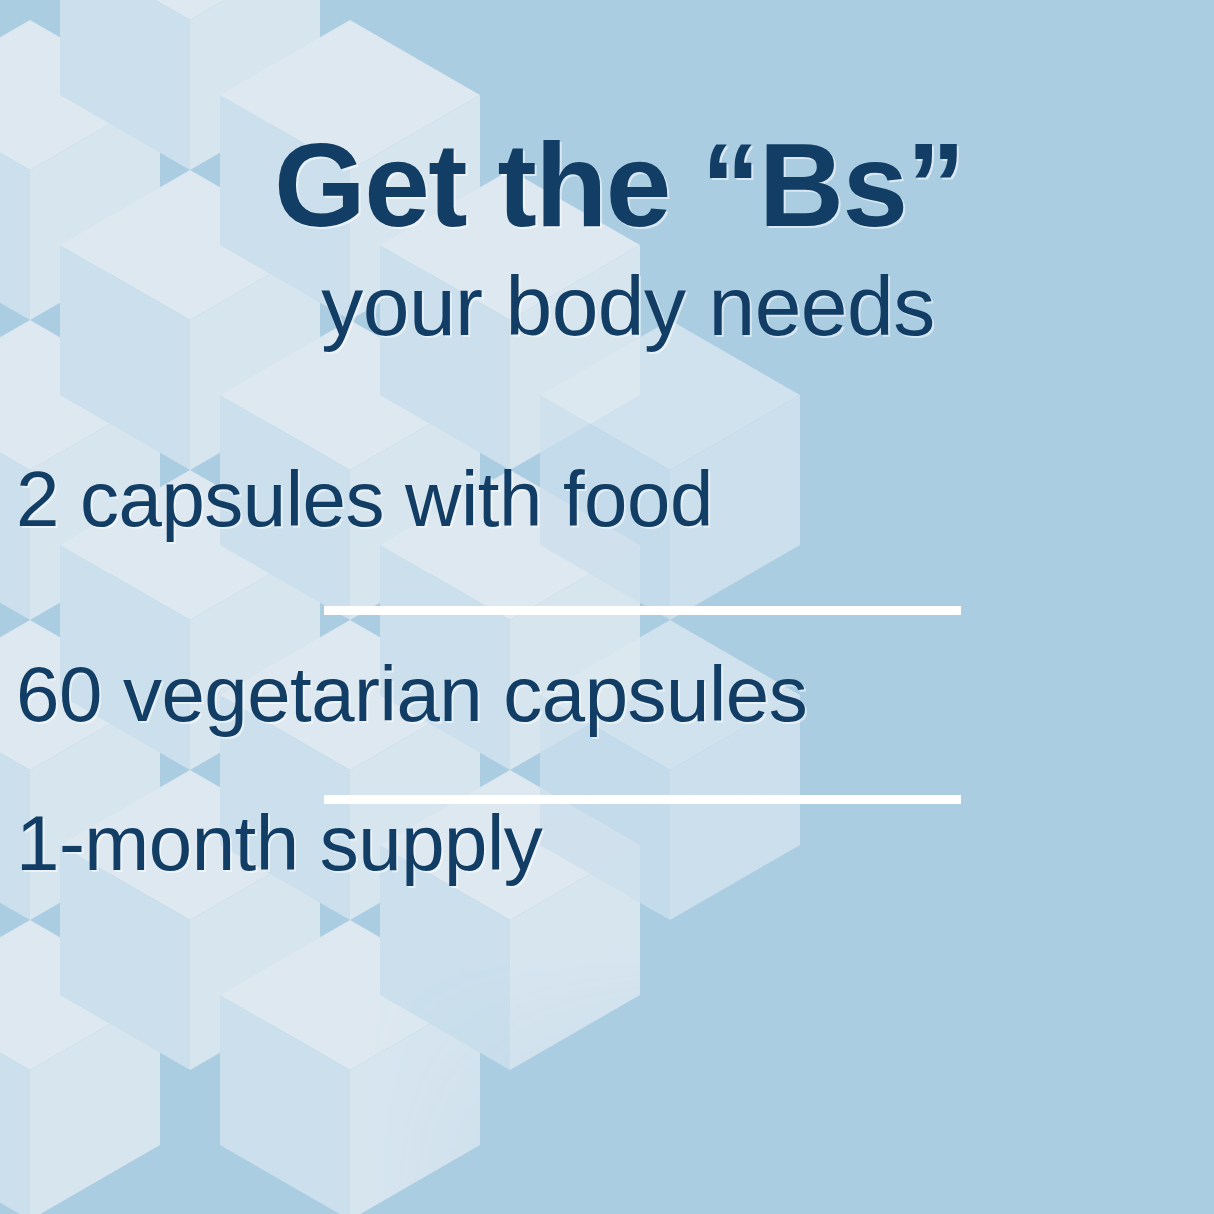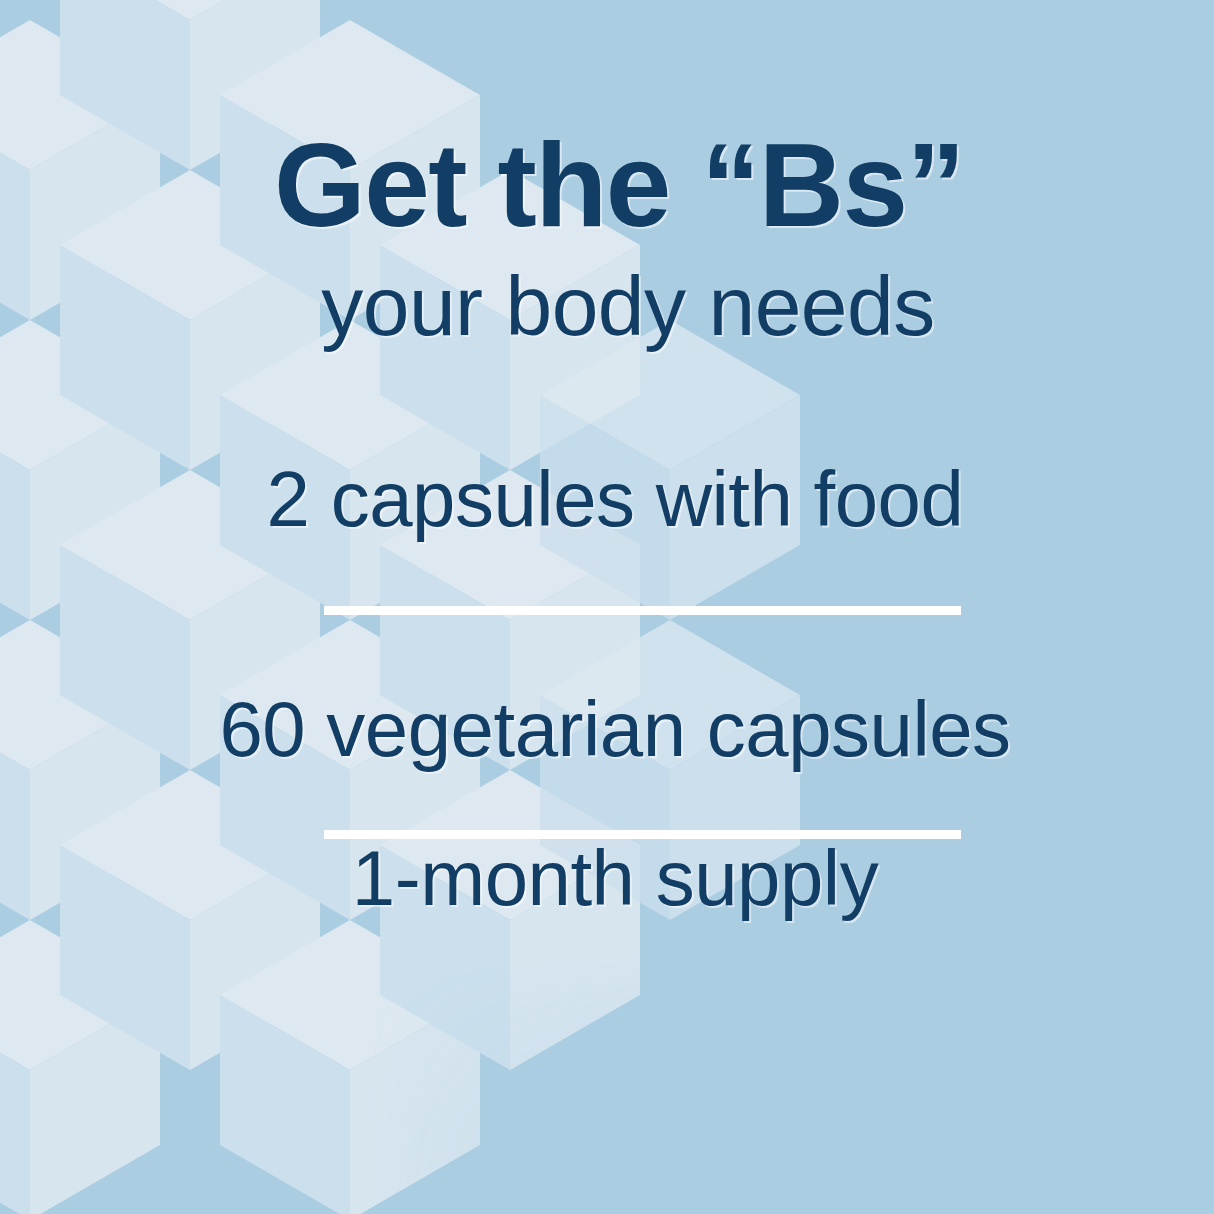--- a/index.html
+++ b/index.html
@@ -64,33 +64,33 @@
     line-height: 1.0;
     color: #123e66;
     letter-spacing: -0.5px;
     margin-top: 20px;
     text-shadow: 2px 2px 0 rgba(255,255,255,0.5);
     padding-left: 42px;
   }
 
   .fact-line {
     width: 100%;
-    text-align: center;
+    text-align: left;
     font-size: 78px;
     font-weight: 400;
     line-height: 1.0;
     color: #123e66;
     letter-spacing: -0.5px;
     text-shadow: 2px 2px 0 rgba(255,255,255,0.5);
     padding-left: 16px;
     box-sizing: border-box;
   }
 
   .fact-1 { margin-top: 112px; }
-  .fact-2 { margin-top: 75px; }
+  .fact-2 { margin-top: 40px; }
   .fact-3 { }
 
   .divider {
     width: 637px;
     height: 9px;
     background: #ffffff;
     margin-left: 70px;
   }
   .divider-1 { margin-top: 68px; }
   .divider-2 { margin-top: 62px; }

